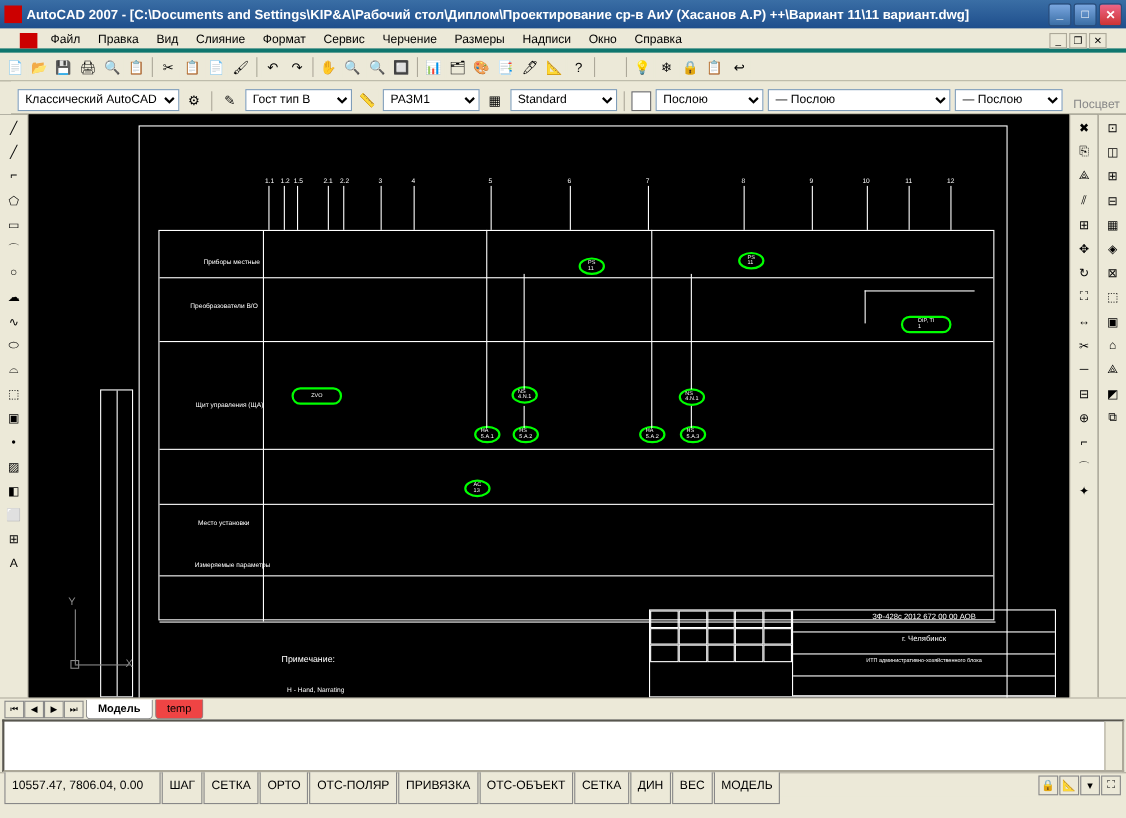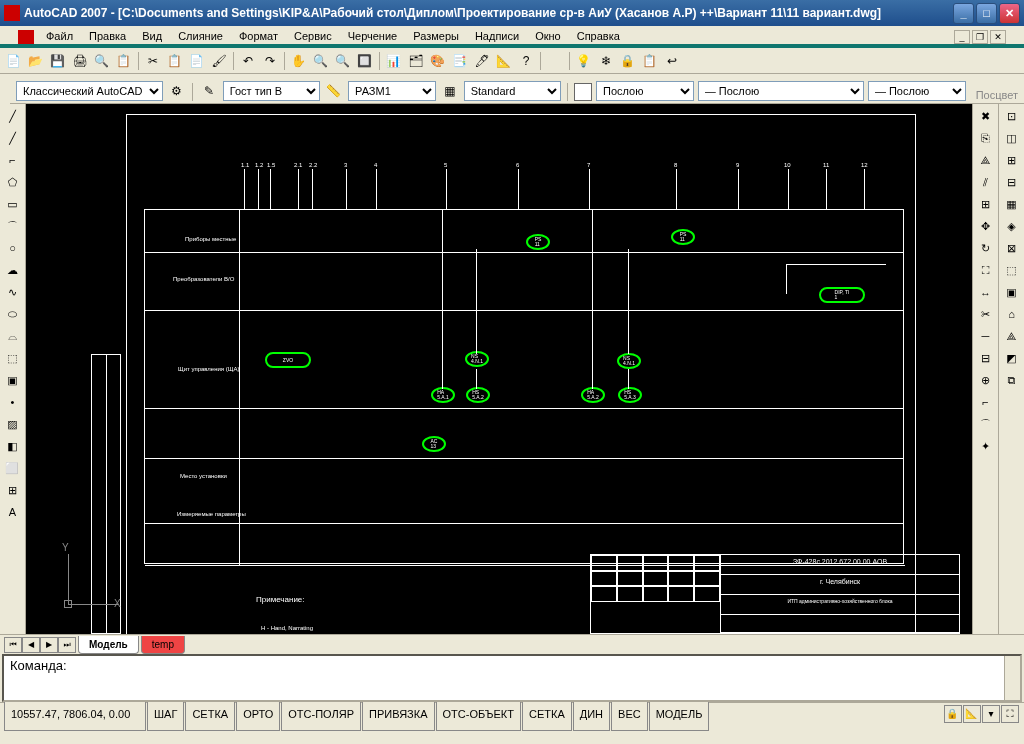--- a/index.html
+++ b/index.html
@@ -352,21 +352,20 @@
 <div class="tabs-row">
   <div class="tab-btn">⏮</div>
   <div class="tab-btn">◀</div>
   <div class="tab-btn">▶</div>
   <div class="tab-btn">⏭</div>
   <div class="tab active">Модель</div>
   <div class="tab">temp</div>
 </div>
 
 <div class="cmdline">
-  <div>Команда:</div>
   <div class="cmd-scroll"></div>
 </div>
 
 <div class="statusbar">
   <div class="status-cell" style="width:142px">10557.47, 7806.04, 0.00</div>
   <div class="status-cell">ШАГ</div>
   <div class="status-cell">СЕТКА</div>
   <div class="status-cell">ОРТО</div>
   <div class="status-cell">ОТС-ПОЛЯР</div>
   <div class="status-cell">ПРИВЯЗКА</div>

